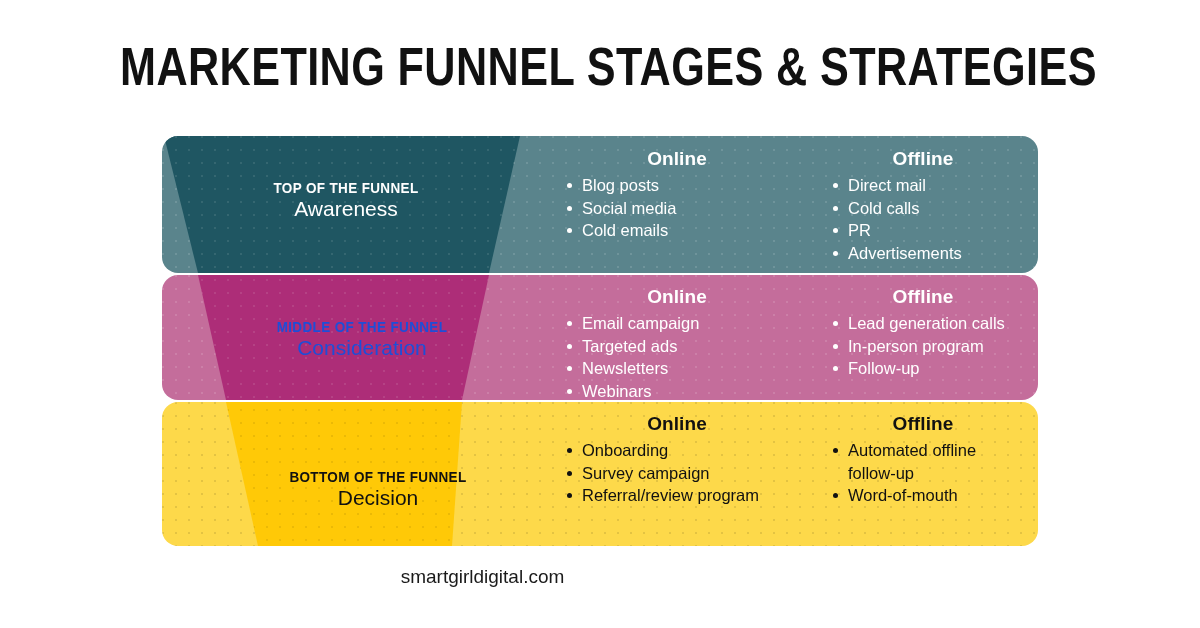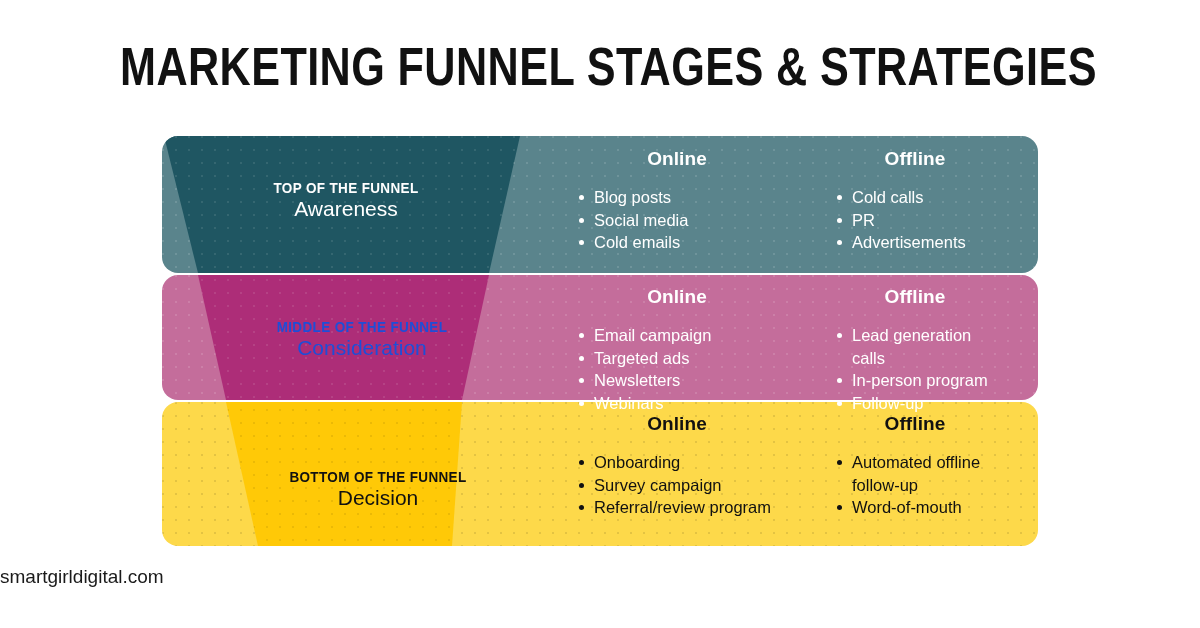--- a/index.html
+++ b/index.html
@@ -84,32 +84,32 @@
     margin-top:2px;
   }
   .stage-1{left:34px;top:44px;color:#ffffff;}
   .stage-2{left:50px;top:183px;color:#1d4ed8;}
   .stage-3{left:66px;top:333px;color:#111111;}
 
   
   .cols{
     position:absolute;
     display:flex;
-    gap:8px;
+    gap:16px;
   }
   .col{width:230px;}
   .col-head{
     font-size:19px;
     font-weight:bold;
     text-align:center;
     margin:0 0 3px 0;
     letter-spacing:0.1px;
   }
   ul.items{
-    margin:16px;
+    margin:4px;
     padding:0 0 0 26px;
     list-style:none;
   }
   ul.items li{
     position:relative;
     font-size:16.5px;
     line-height:1.37;
     padding-left:0px;
     white-space:normal;
   }
@@ -129,21 +129,21 @@
   .cols-1 .col-head,.cols-2 .col-head{color:#ffffff;}
   .cols-3 .col-head{color:#111111;}
 
   .col-left{width:250px;}
   .col-right{width:210px;}
 
   
   .footer{
     position:absolute;
     top:566px;left:0;width:965px;
-    text-align:left;
+    text-align:center;
     font-size:19px;
     color:#1a1a1a;
   }
 </style>
 </head>
 <body>
 
 <div class="title">MARKETING FUNNEL STAGES &amp; STRATEGIES</div>
 
 <div class="funnel">
@@ -211,20 +211,21 @@
       <div class="col-head">Online</div>
       <ul class="items">
           <li>Blog posts</li>
           <li>Social media</li>
           <li>Cold emails</li>
         </ul>
     </div>
     <div class="col col-right">
       <div class="col-head">Offline</div>
       <ul class="items">
+          <li>Direct mail</li>
           <li>Cold calls</li>
           <li>PR</li>
           <li>Advertisements</li>
         </ul>
     </div>
   </div>
 
   <div class="cols cols-2">
     <div class="col col-left">
       <div class="col-head">Online</div>

